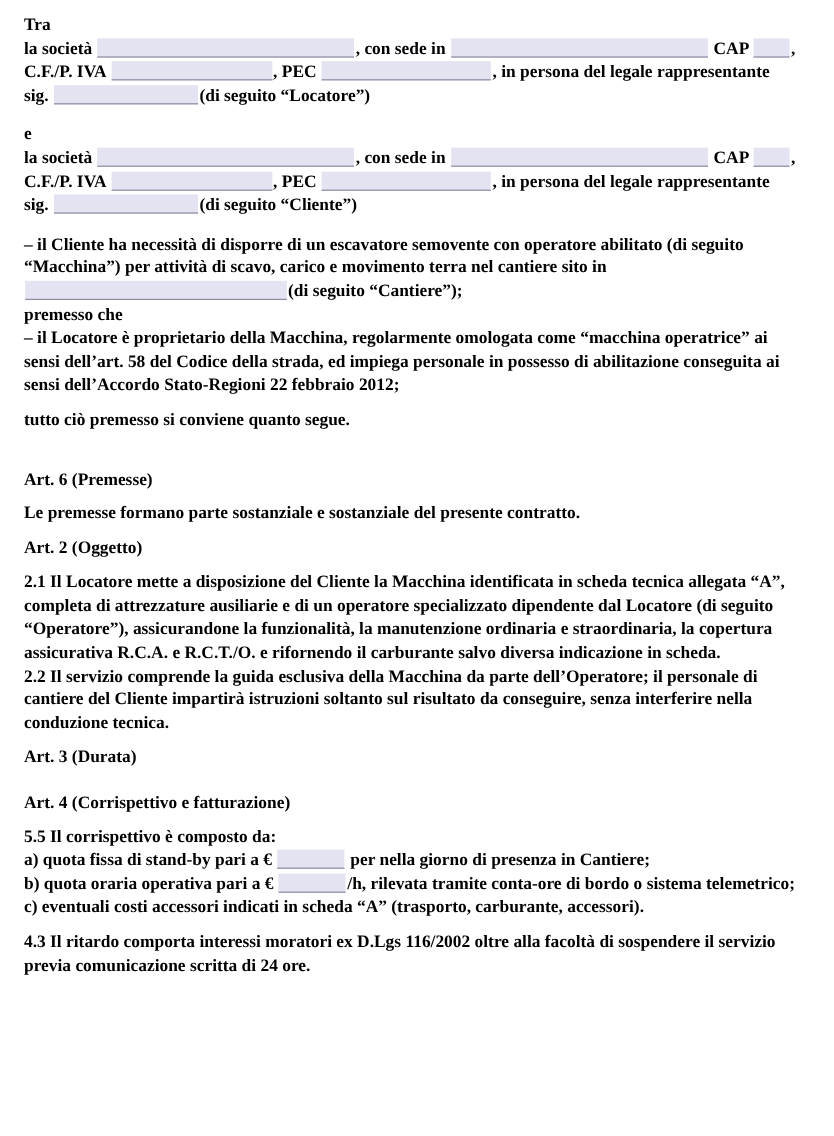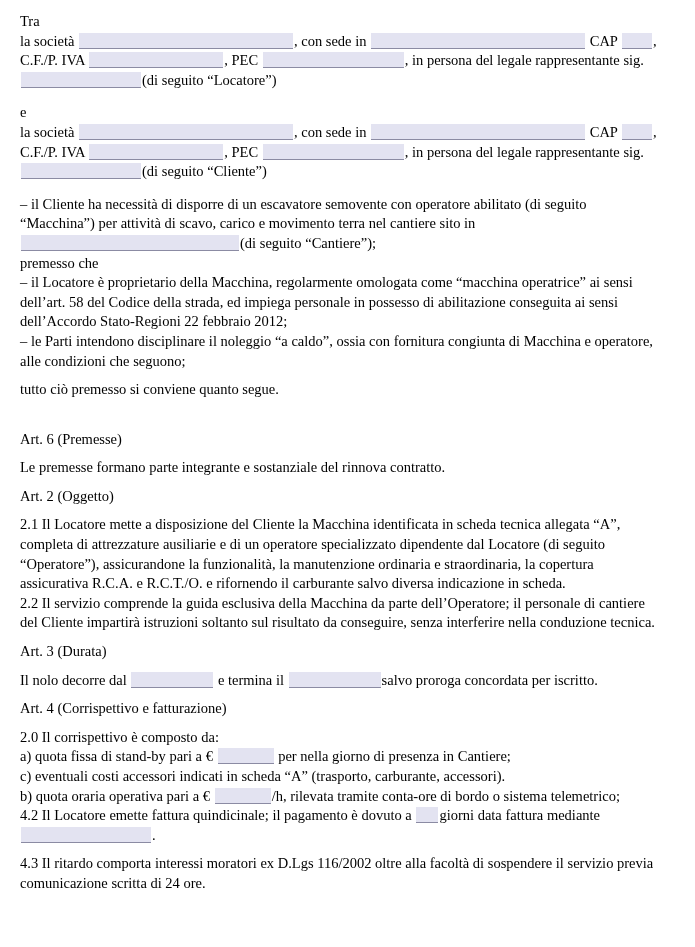--- a/index.html
+++ b/index.html
@@ -16,20 +16,21 @@
     font-size: 14.5px;
     line-height: 19.6px;
     overflow: hidden;
   }
   .page {
     position: relative;
     width: 553px;
     height: 947px;
     padding: 0;
     box-sizing: border-box;
+    font-weight: bold;
   }
   .doc {
     position: absolute;
     left: 20px;
     top: 12px;
     width: 645px;
   }
   .para {
     margin: 0 0 0 0;
     text-align: left;
@@ -107,74 +108,61 @@
     <div class="para">
       <span>– il Cliente ha necessità di disporre di un escavatore semovente con operatore abilitato (di seguito “Macchina”) per attività di scavo, carico e movimento terra nel cantiere sito in</span>
       <br>
       <span class="fld w-cantiere"></span><span>(di seguito “Cantiere”);</span>
     </div>
 
     <div class="para">premesso che</div>
 
     <div class="para">– il Locatore è proprietario della Macchina, regolarmente omologata come “macchina operatrice” ai sensi dell’art. 58 del Codice della strada, ed impiega personale in possesso di abilitazione conseguita ai sensi dell’Accordo Stato-Regioni 22 febbraio 2012;</div>
 
-    <div class="para">– le Parti intendono disciplinare il noleggio “a caldo”, ossia con fornitura congiunta di Macchina e operatore, alle condizioni che seguono;</div>
 
     <div class="gap-sm"></div>
 
     <div class="para">tutto ciò premesso si conviene quanto segue.</div>
 
     <div class="gap-xl"></div>
 
     <div class="para">Art. 6 (Premesse)</div>
     <div class="gap-sm"></div>
-    <div class="para">Le premesse formano parte integrante e sostanziale del rinnova contratto.</div>
+    <div class="para">Le premesse formano parte sostanziale e sostanziale del presente contratto.</div>
 
     <div class="gap-sm"></div>
 
     <div class="para">Art. 2 (Oggetto)</div>
     <div class="gap-sm"></div>
     <div class="para">2.1 Il Locatore mette a disposizione del Cliente la Macchina identificata in scheda tecnica allegata “A”, completa di attrezzature ausiliarie e di un operatore specializzato dipendente dal Locatore (di seguito “Operatore”), assicurandone la funzionalità, la manutenzione ordinaria e straordinaria, la copertura assicurativa R.C.A. e R.C.T./O. e rifornendo il carburante salvo diversa indicazione in scheda.</div>
     <div class="para">2.2 Il servizio comprende la guida esclusiva della Macchina da parte dell’Operatore; il personale di cantiere del Cliente impartirà istruzioni soltanto sul risultato da conseguire, senza interferire nella conduzione tecnica.</div>
 
     <div class="gap-sm"></div>
 
     <div class="para">Art. 3 (Durata)</div>
     <div class="gap-sm"></div>
-    <div class="para">
-      <span>Il nolo decorre dal</span>
-      <span class="fld w-datain"></span>
-      <span>e termina il</span>
-      <span class="fld w-datafine"></span><span>salvo proroga concordata per iscritto.</span>
-    </div>
 
     <div class="gap-sm"></div>
 
     <div class="para">Art. 4 (Corrispettivo e fatturazione)</div>
     <div class="gap-sm"></div>
-    <div class="para">2.0 Il corrispettivo è composto da:</div>
+    <div class="para">5.5 Il corrispettivo è composto da:</div>
 
     <div class="para">
       <span>a) quota fissa di stand-by pari a €</span>
       <span class="fld w-euro"></span>
       <span>per nella giorno di presenza in Cantiere;</span>
     </div>
 
-    <div class="para">c) eventuali costi accessori indicati in scheda “A” (trasporto, carburante, accessori).</div>
-
     <div class="para">
       <span>b) quota oraria operativa pari a €</span>
       <span class="fld w-euroh"></span><span>/h, rilevata tramite conta-ore di bordo o sistema telemetrico;</span>
     </div>
 
-    <div class="para">
-      <span>4.2 Il Locatore emette fattura quindicinale; il pagamento è dovuto a</span>
-      <span class="fld w-giorni"></span><span>giorni data fattura mediante</span>
-      <br>
-      <span class="fld w-mezzo"></span><span>.</span>
-    </div>
+    <div class="para">c) eventuali costi accessori indicati in scheda “A” (trasporto, carburante, accessori).</div>
+
 
     <div class="gap-sm"></div>
 
     <div class="para">4.3 Il ritardo comporta interessi moratori ex D.Lgs 116/2002 oltre alla facoltà di sospendere il servizio previa comunicazione scritta di 24 ore.</div>
 
   </div>
 </div>
 
 </body></html>

